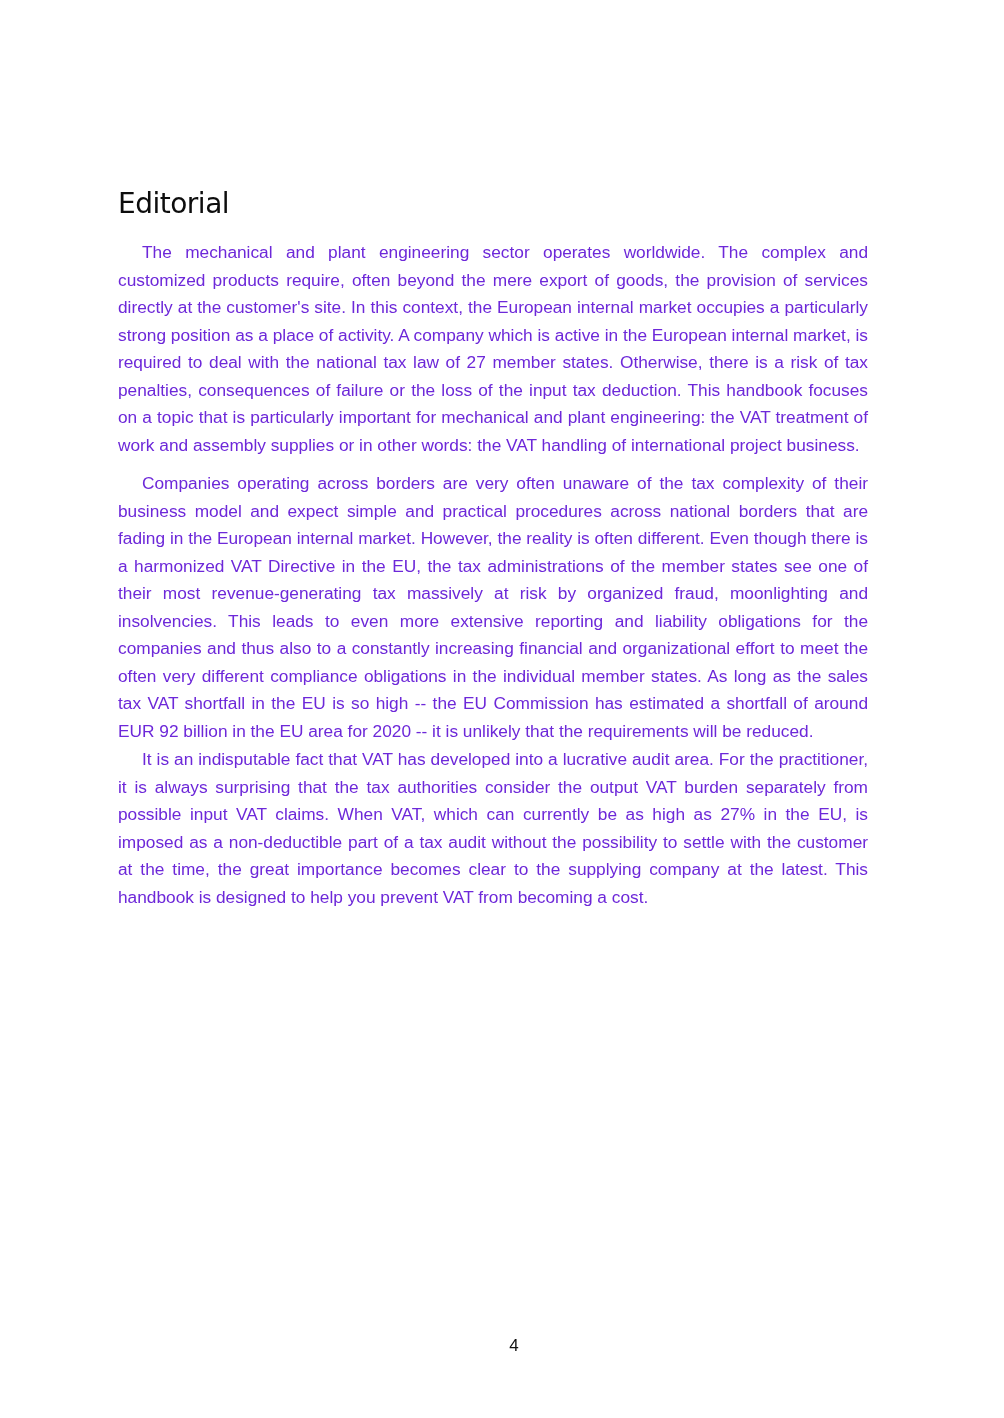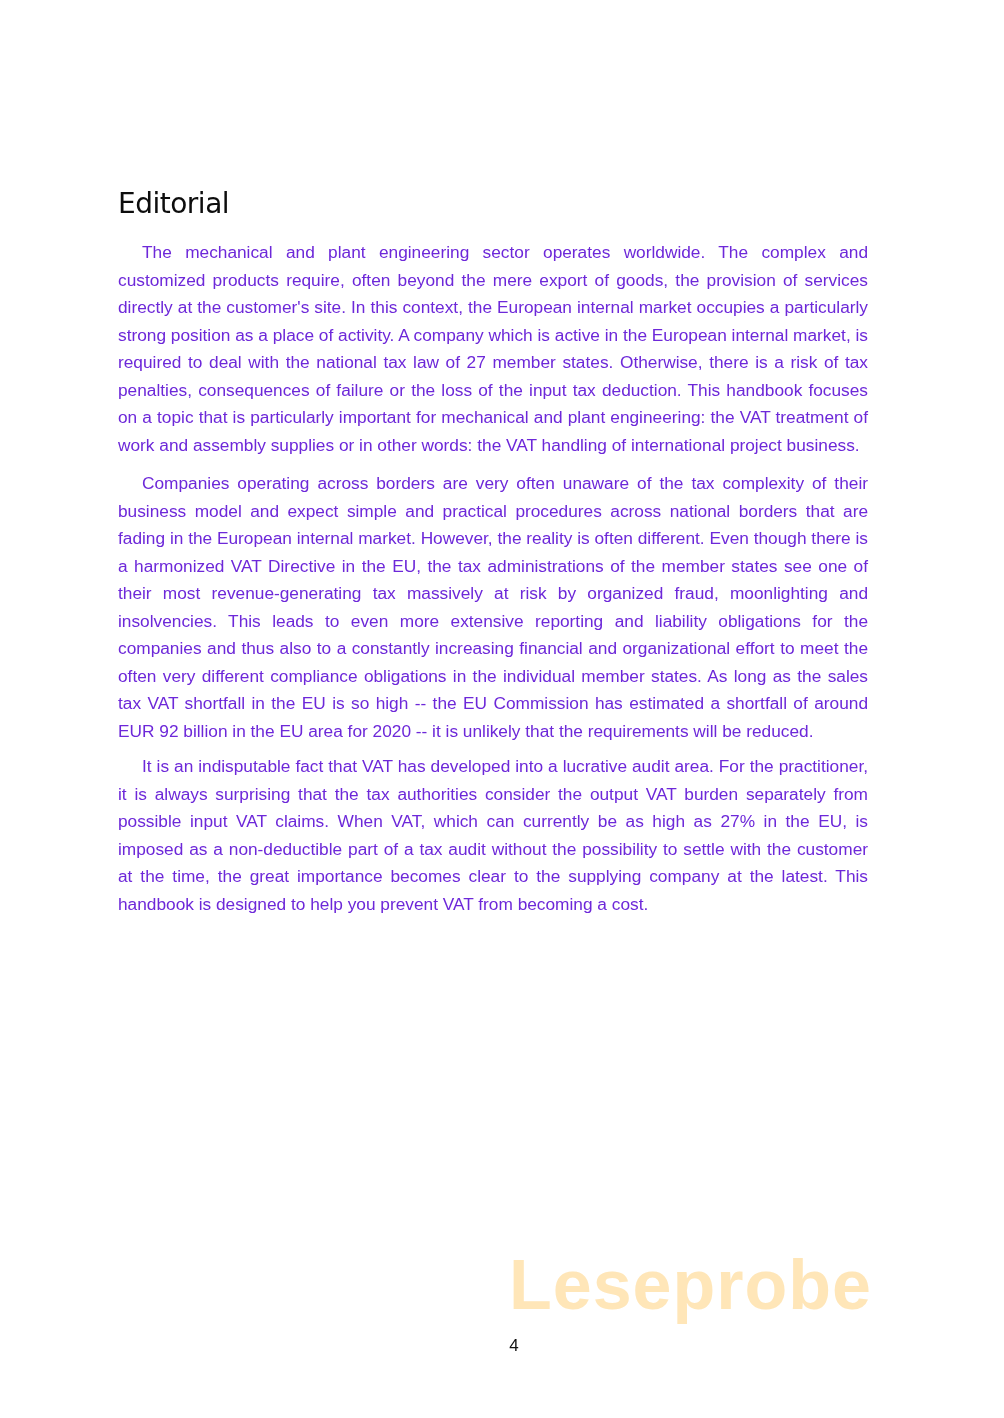--- a/index.html
+++ b/index.html
@@ -44,21 +44,21 @@
     .para {
       margin: 0 0 11px 0;
       font-family: "Liberation Sans", "DejaVu Sans", sans-serif;
       font-size: 17.3px;
       line-height: 27.5px;
       text-align: justify;
       text-indent: 24px;
       color: #6d28d9;
       word-spacing: 0px;
     }
-    .para.p2 { margin-bottom: 8px; }
+    .para.p2 { margin-bottom: 1px; }
     .watermark {
       position: absolute;
       left: 509px;
       top: 1245px;
       font-family: "Liberation Sans", "DejaVu Sans", sans-serif;
       font-weight: bold;
       font-size: 70px;
       line-height: 80px;
       letter-spacing: 1px;
       color: #ffe6b8;
@@ -80,16 +80,15 @@
 
 <div class="page">
   <h1 class="title">Editorial</h1>
 
   <div class="body-text">
     <p class="para p1">The mechanical and plant engineering sector operates worldwide. The complex and customized products require, often beyond the mere export of goods, the provision of services directly at the customer's site. In this context, the European internal market occupies a particularly strong position as a place of activity. A company which is active in the European internal market, is required to deal with the national tax law of 27 member states. Otherwise, there is a risk of tax penalties, consequences of failure or the loss of the input tax deduction. This handbook focuses on a topic that is particularly important for mechanical and plant engineering: the VAT treatment of work and assembly supplies or in other words: the VAT handling of international project business.</p>
     <p class="para p2">Companies operating across borders are very often unaware of the tax complexity of their business model and expect simple and practical procedures across national borders that are fading in the European internal market. However, the reality is often different. Even though there is a harmonized VAT Directive in the EU, the tax administrations of the member states see one of their most revenue-generating tax massively at risk by organized fraud, moonlighting and insolvencies. This leads to even more extensive reporting and liability obligations for the companies and thus also to a constantly increasing financial and organizational effort to meet the often very different compliance obligations in the individual member states. As long as the sales tax VAT shortfall in the EU is so high -- the EU Commission has estimated a shortfall of around EUR 92 billion in the EU area for 2020 -- it is unlikely that the requirements will be reduced.</p>
     <p class="para p3">It is an indisputable fact that VAT has developed into a lucrative audit area. For the practitioner, it is always surprising that the tax authorities consider the output VAT burden separately from possible input VAT claims. When VAT, which can currently be as high as 27% in the EU, is imposed as a non-deductible part of a tax audit without the possibility to settle with the customer at the time, the great importance  becomes clear to the supplying company at the latest. This handbook is designed to help you prevent VAT from becoming a cost.</p>
   </div>
 
-  <div class="watermark">Leseprobe</div>
 
   <div class="page-number">4</div>
 </div>
 
 </body></html>

